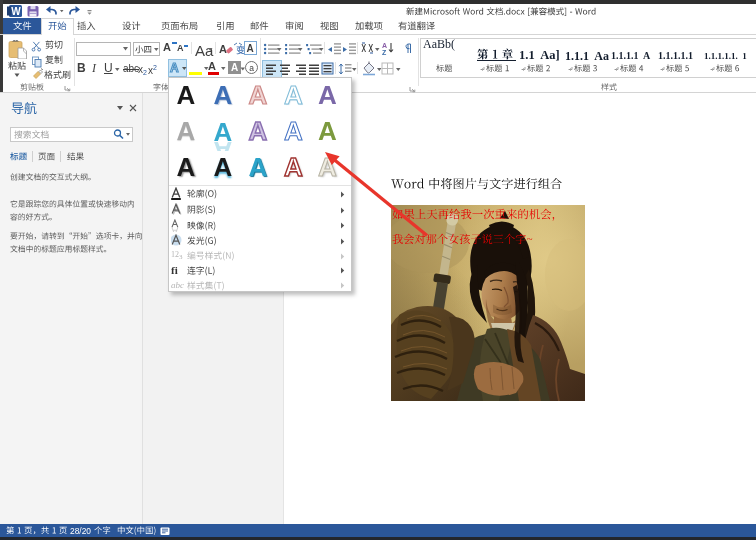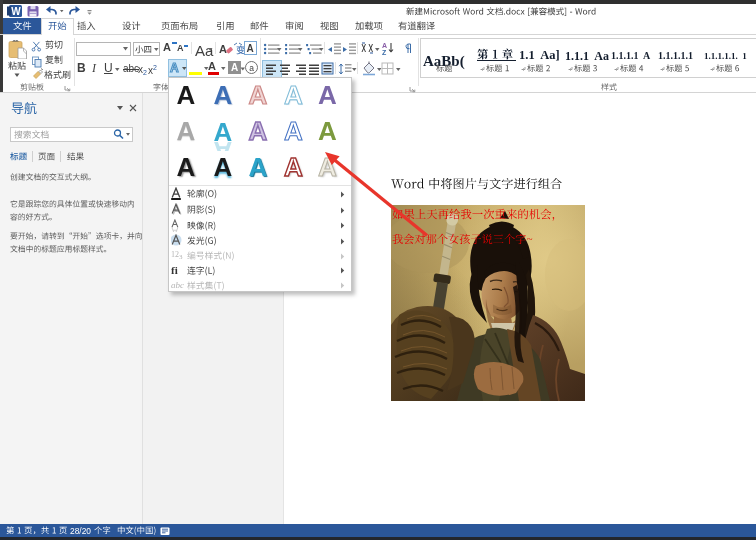--- a/index.html
+++ b/index.html
@@ -297,21 +297,21 @@
     <path d="M1 1 l4.5 0 l-2.2 3 z" fill="#666"></path>
   </svg>
 <svg class="abs" style="left:381px;top:61.5px" width="13" height="13" viewBox="0 0 13 13">
 <rect x="1" y="1" width="11" height="11" fill="#fff" stroke="#b9b9b9" stroke-width="1"></rect>
 <path d="M6.5 1 l0 11 M1 6.5 l11 0" stroke="#b9b9b9" stroke-width="1"></path>
 </svg>
 <svg class="abs" style="left:394.5px;top:66.5px" width="7" height="5">
     <path d="M1 1 l4.5 0 l-2.2 3 z" fill="#666"></path>
   </svg>
 <div class="abs" style="left:419.5px;top:38px;width:337px;height:39.5px;background:#fff;border:1px solid #d0d0d0;border-right:none"></div>
-<div class="lat" style="left:423px;top:53px;font-size:15px;font-weight:bold;color:#141e2e;font-family:'Liberation Serif',serif">AaBb(</div>
+<div class="lat" style="left:423px;top:37px;font-size:12px;font-weight:normal;color:#141e2e;font-family:'Liberation Serif',serif">AaBb(</div>
 <svg style="position:absolute;left:477.0px;top:46.6px;" width="38.5" height="14.8" viewBox="0 -11.4 38.5 14.8">
     <path d="M9.8 -9.1Q9.8 -9.1 9.9 -9.1Q10.1 -9 10.2 -8.8Q10.4 -8.6 10.7 -8.5Q10.9 -8.3 11 -8.1Q11 -7.9 10.7 -7.9H6.8V-8.3H9.1ZM4.9 -9.1Q4.9 -9.1 5.1 -8.9Q5.3 -8.7 5.6 -8.5Q5.8 -8.3 6 -8.1Q6 -7.9 5.7 -7.9H2.3V-8.2H4.3ZM7.8 -8.1Q8.4 -8 8.8 -7.8Q9.1 -7.7 9.3 -7.4Q9.4 -7.2 9.3 -7Q9.2 -6.8 9.1 -6.6Q8.9 -6.5 8.6 -6.5Q8.4 -6.5 8.1 -6.7Q8.2 -7.1 8 -7.5Q7.9 -7.8 7.7 -8.1ZM8.3 -9.1Q8.3 -9 8.2 -8.9Q8 -8.9 7.9 -8.9Q7.4 -8 6.8 -7.4Q6.2 -6.8 5.5 -6.4L5.4 -6.5Q5.7 -7.1 6 -7.9Q6.4 -8.8 6.5 -9.7ZM3.1 -8.1Q3.7 -8 4.1 -7.7Q4.4 -7.5 4.5 -7.2Q4.6 -7 4.6 -6.8Q4.5 -6.5 4.3 -6.4Q4.1 -6.3 3.9 -6.3Q3.6 -6.3 3.4 -6.6Q3.4 -7 3.3 -7.4Q3.2 -7.8 3 -8.1ZM3.7 -9.1Q3.7 -9 3.6 -9Q3.5 -8.9 3.3 -8.9Q2.7 -7.8 2 -7.1Q1.3 -6.3 0.4 -5.8L0.3 -5.9Q0.6 -6.3 1 -7Q1.3 -7.6 1.6 -8.3Q1.8 -9 2 -9.7ZM3.4 -4.5H3L3.2 -4.6Q3.1 -4.3 3 -3.9Q3 -3.5 2.9 -3.1Q2.8 -2.7 2.7 -2.5H2.8L2.3 -1.9L1.1 -2.6Q1.3 -2.8 1.5 -2.9Q1.7 -3 1.8 -3L1.5 -2.6Q1.5 -2.8 1.6 -3.2Q1.7 -3.5 1.7 -3.9Q1.8 -4.2 1.9 -4.6Q1.9 -4.9 2 -5.2ZM6.2 -2.6Q5.4 -1.4 3.9 -0.5Q2.4 0.3 0.5 0.8L0.4 0.6Q1.3 0.3 2.2 -0.3Q3 -0.8 3.6 -1.5Q4.2 -2.1 4.6 -2.8H6.2ZM6.4 0.7Q6.4 0.7 6.1 0.9Q5.8 1 5.3 1H5V-6.2H6.4ZM9.5 -2.8V-2.5H2.2L2.3 -2.8ZM8.9 -4.5V-4.2H2.6L2.7 -4.5ZM8.8 -2.8 9.5 -3.4 10.6 -2.5Q10.6 -2.4 10.5 -2.3Q10.4 -2.3 10.2 -2.3Q10.1 -1.3 9.9 -0.7Q9.7 -0.2 9.3 0.1Q9.1 0.2 8.8 0.3Q8.4 0.4 8 0.4Q8 0.1 8 -0.1Q7.9 -0.3 7.8 -0.5Q7.7 -0.6 7.4 -0.7Q7.2 -0.8 6.8 -0.9L6.8 -1Q7 -1 7.3 -1Q7.6 -1 7.8 -1Q8 -1 8.1 -1Q8.3 -1 8.3 -1Q8.4 -1 8.5 -1Q8.6 -1.1 8.7 -1.6Q8.8 -2.1 8.9 -2.8ZM9 -6.2V-5.9H1.4L1.3 -6.2ZM8.3 -6.2 8.9 -6.8 10.1 -5.9Q10.1 -5.8 10 -5.8Q9.9 -5.7 9.7 -5.7V-3.8Q9.7 -3.8 9.5 -3.7Q9.3 -3.6 9.1 -3.6Q8.8 -3.5 8.6 -3.5H8.4V-6.2ZM16.1 0V-0.3L17.6 -0.6H19L20.3 -0.3V0ZM17.4 0Q17.5 -1.3 17.5 -2.7V-7.7L16 -7.5V-7.9L18.9 -8.6L19.1 -8.5L19 -6.6V-2.7Q19 -2 19 -1.3Q19.1 -0.7 19.1 0ZM29.5 -9.8Q30.2 -9.8 30.5 -9.7Q30.9 -9.5 31.1 -9.3Q31.2 -9.1 31.1 -8.9Q31.1 -8.7 30.9 -8.5Q30.7 -8.4 30.5 -8.4Q30.2 -8.4 29.9 -8.6Q29.9 -8.9 29.7 -9.2Q29.6 -9.5 29.4 -9.7ZM31.1 0.8Q31.1 0.8 30.8 0.9Q30.5 1 30 1H29.7V-2.7H31.1ZM32.5 -5.3 33.1 -6 34.4 -5Q34.3 -5 34.2 -4.9Q34.1 -4.9 33.9 -4.8V-2.3Q33.9 -2.2 33.8 -2.1Q33.6 -2 33.3 -2Q33 -1.9 32.8 -1.9H32.6V-5.3ZM28.2 -2.1Q28.2 -2 28.1 -1.9Q27.9 -1.8 27.6 -1.8Q27.4 -1.7 27.1 -1.7H26.9V-5.3V-5.9L28.3 -5.3H33.1V-5H28.2ZM33.1 -2.7V-2.4H27.6V-2.7ZM33.1 -4V-3.7H27.6V-4ZM33.4 -7.6Q33.3 -7.5 33.2 -7.5Q33.1 -7.4 32.9 -7.4Q32.7 -7.1 32.2 -6.8Q31.8 -6.5 31.3 -6.2H31.1Q31.3 -6.6 31.5 -7.2Q31.6 -7.7 31.7 -8.1ZM28 -8Q28.7 -7.9 29 -7.7Q29.4 -7.5 29.5 -7.3Q29.6 -7.1 29.6 -6.8Q29.5 -6.6 29.3 -6.5Q29.1 -6.4 28.8 -6.4Q28.6 -6.4 28.3 -6.6Q28.3 -7 28.2 -7.4Q28.1 -7.7 27.9 -8ZM34.3 -2.1Q34.3 -2.1 34.4 -2Q34.6 -1.9 34.8 -1.8Q35 -1.6 35.2 -1.4Q35.5 -1.2 35.7 -1.1Q35.6 -0.9 35.3 -0.9H25.4L25.3 -1.2H33.6ZM34.5 -7.4Q34.5 -7.4 34.6 -7.3Q34.8 -7.2 35 -7Q35.2 -6.8 35.4 -6.6Q35.6 -6.5 35.8 -6.3Q35.8 -6.1 35.5 -6.1H25.3L25.2 -6.4H33.8ZM33.9 -9.3Q33.9 -9.3 34 -9.2Q34.2 -9.1 34.4 -8.9Q34.6 -8.8 34.8 -8.6Q35 -8.4 35.2 -8.2Q35.1 -8 34.9 -8H25.9L25.8 -8.4H33.2Z" fill="#141e2e"></path>
   </svg>
 <div class="abs" style="left:477px;top:60px;width:39px;height:1px;background:#141e2e"></div>
 <div class="lat" style="left:519px;top:48.0px;font-size:12.5px;font-weight:bold;color:#141e2e;font-family:'Liberation Serif',serif">1.1&nbsp; Aa]</div>
 <div class="lat" style="left:565px;top:49.1px;font-size:12px;font-weight:bold;color:#141e2e;font-family:'Liberation Serif',serif">1.1.1&nbsp; Aa</div>
 <div class="lat" style="left:611px;top:49.8px;font-size:10px;font-weight:bold;color:#141e2e;font-family:'Liberation Serif',serif">1.1.1.1&nbsp; A</div>
 <div class="lat" style="left:658px;top:50.2px;font-size:10px;font-weight:bold;color:#141e2e;font-family:'Liberation Serif',serif">1.1.1.1.1</div>
 <div class="lat" style="left:704px;top:50.5px;font-size:9px;font-weight:bold;color:#141e2e;font-family:'Liberation Serif',serif">1.1.1.1.1.&nbsp; 1</div>
 <svg style="position:absolute;left:435.8px;top:63.3px;" width="18.4" height="10.7" viewBox="0 -8.2 18.4 10.7">

